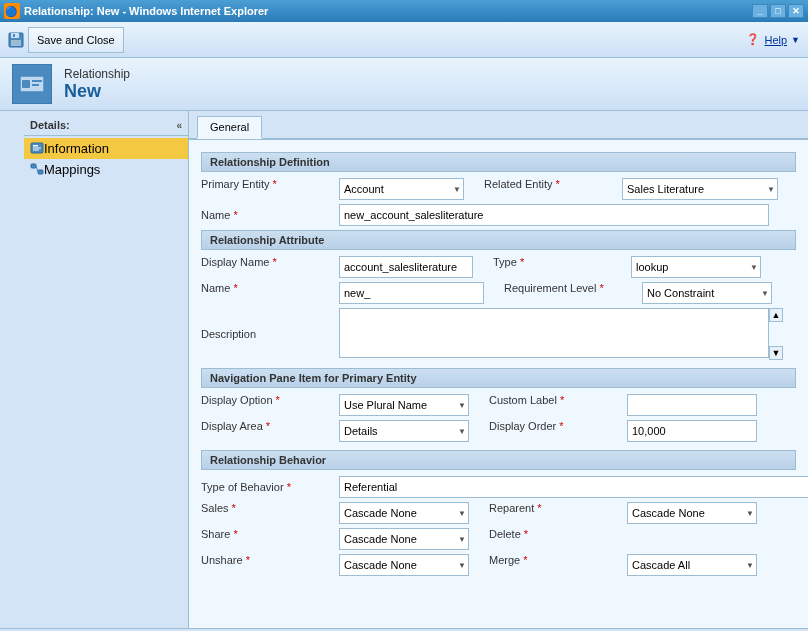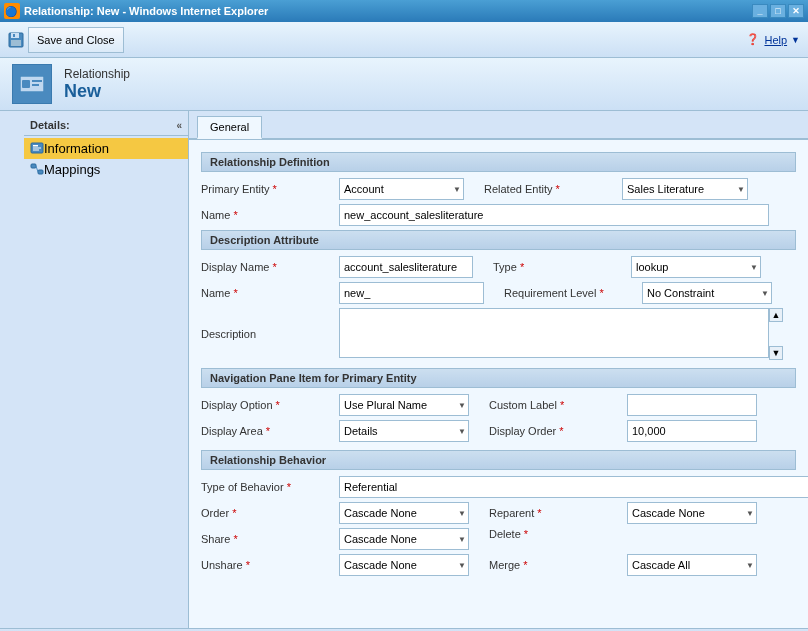--- a/index.html
+++ b/index.html
@@ -197,21 +197,20 @@
 
     .two-col-row {
       display: flex;
       align-items: flex-start;
       gap: 20px;
       margin-bottom: 4px;
     }
 
     .inline-form-row {
       display: flex;
-      align-items: center;
       gap: 8px;
     }
 
     
     .textarea-wrapper { position: relative; display: inline-block; }
     .expand-btn {
       position: absolute;
       right: -14px;
       width: 14px;
       height: 14px;
@@ -341,36 +340,36 @@
             <select style="width:125px;">
               <option>Account</option>
             </select>
           </div>
         </div>
         <div class="inline-form-row">
           <span class="form-label">
             <span>Related Entity</span> <span class="required">*</span>
           </span>
           <div class="select-wrapper">
-            <select style="width:126px;">
+            <select style="width:156px;">
               <option>Sales Literature</option>
             </select>
           </div>
         </div>
       </div>
 
       <div class="form-row">
         <span class="form-label">
           <span>Name</span> <span class="required">*</span>
         </span>
         <input type="text" class="form-input full-width-input" style="width: 430px;" value="new_account_salesliterature">
       </div>
 
       <div class="section-header">
-        <span>Description Attribute</span>
+        <span>Relationship Attribute</span>
       </div>
 
       <div class="two-col-row">
         <div class="inline-form-row">
           <span class="form-label">
             <span>Display Name</span> <span class="required">*</span>
           </span>
           <input type="text" class="form-input" style="width: 134px;" value="account_salesliterature">
         </div>
         <div class="inline-form-row">
@@ -466,21 +465,21 @@
         <div class="select-wrapper">
           <select style="width:496px;">
             <option>Referential</option>
           </select>
         </div>
       </div>
 
       <div class="two-col-row">
         <div class="inline-form-row">
           <span class="form-label">
-            <span>Order</span> <span class="required">*</span>
+            <span>Sales</span> <span class="required">*</span>
           </span>
           <div class="select-wrapper">
             <select style="width:130px;">
               <option>Cascade None</option>
             </select>
           </div>
         </div>
         <div class="inline-form-row">
           <span class="form-label">
             <span>Reparent</span> <span class="required">*</span>

